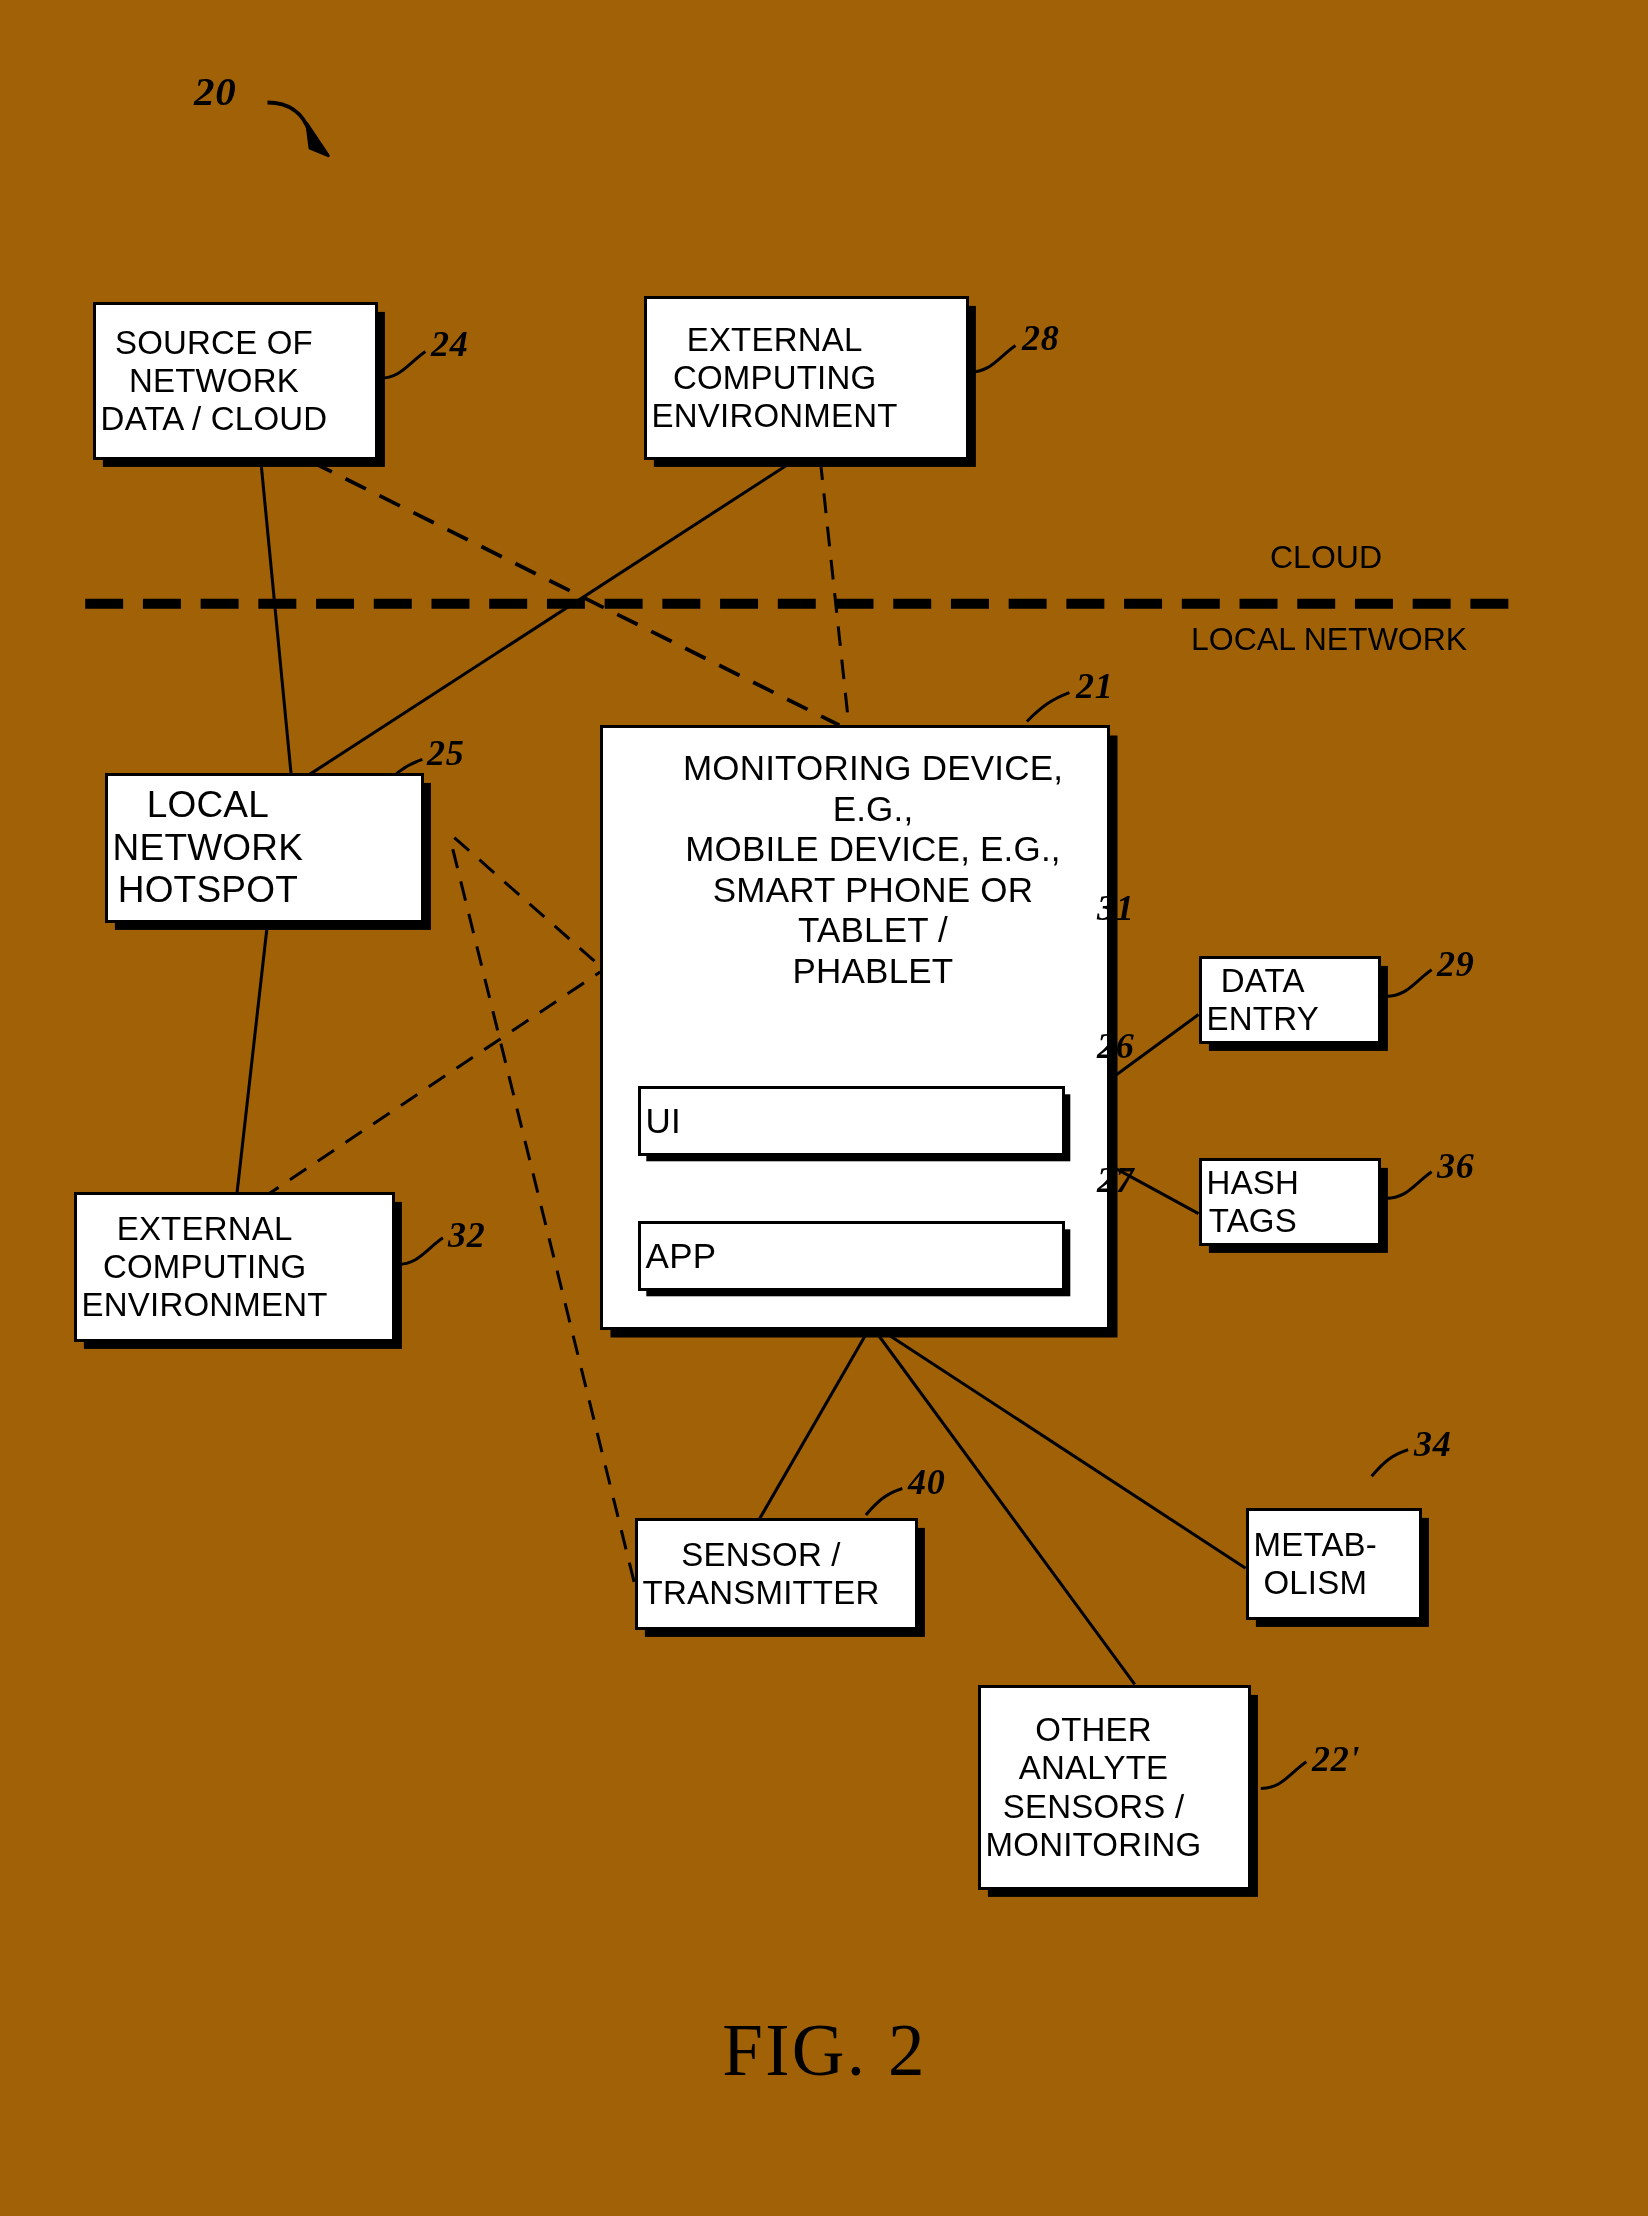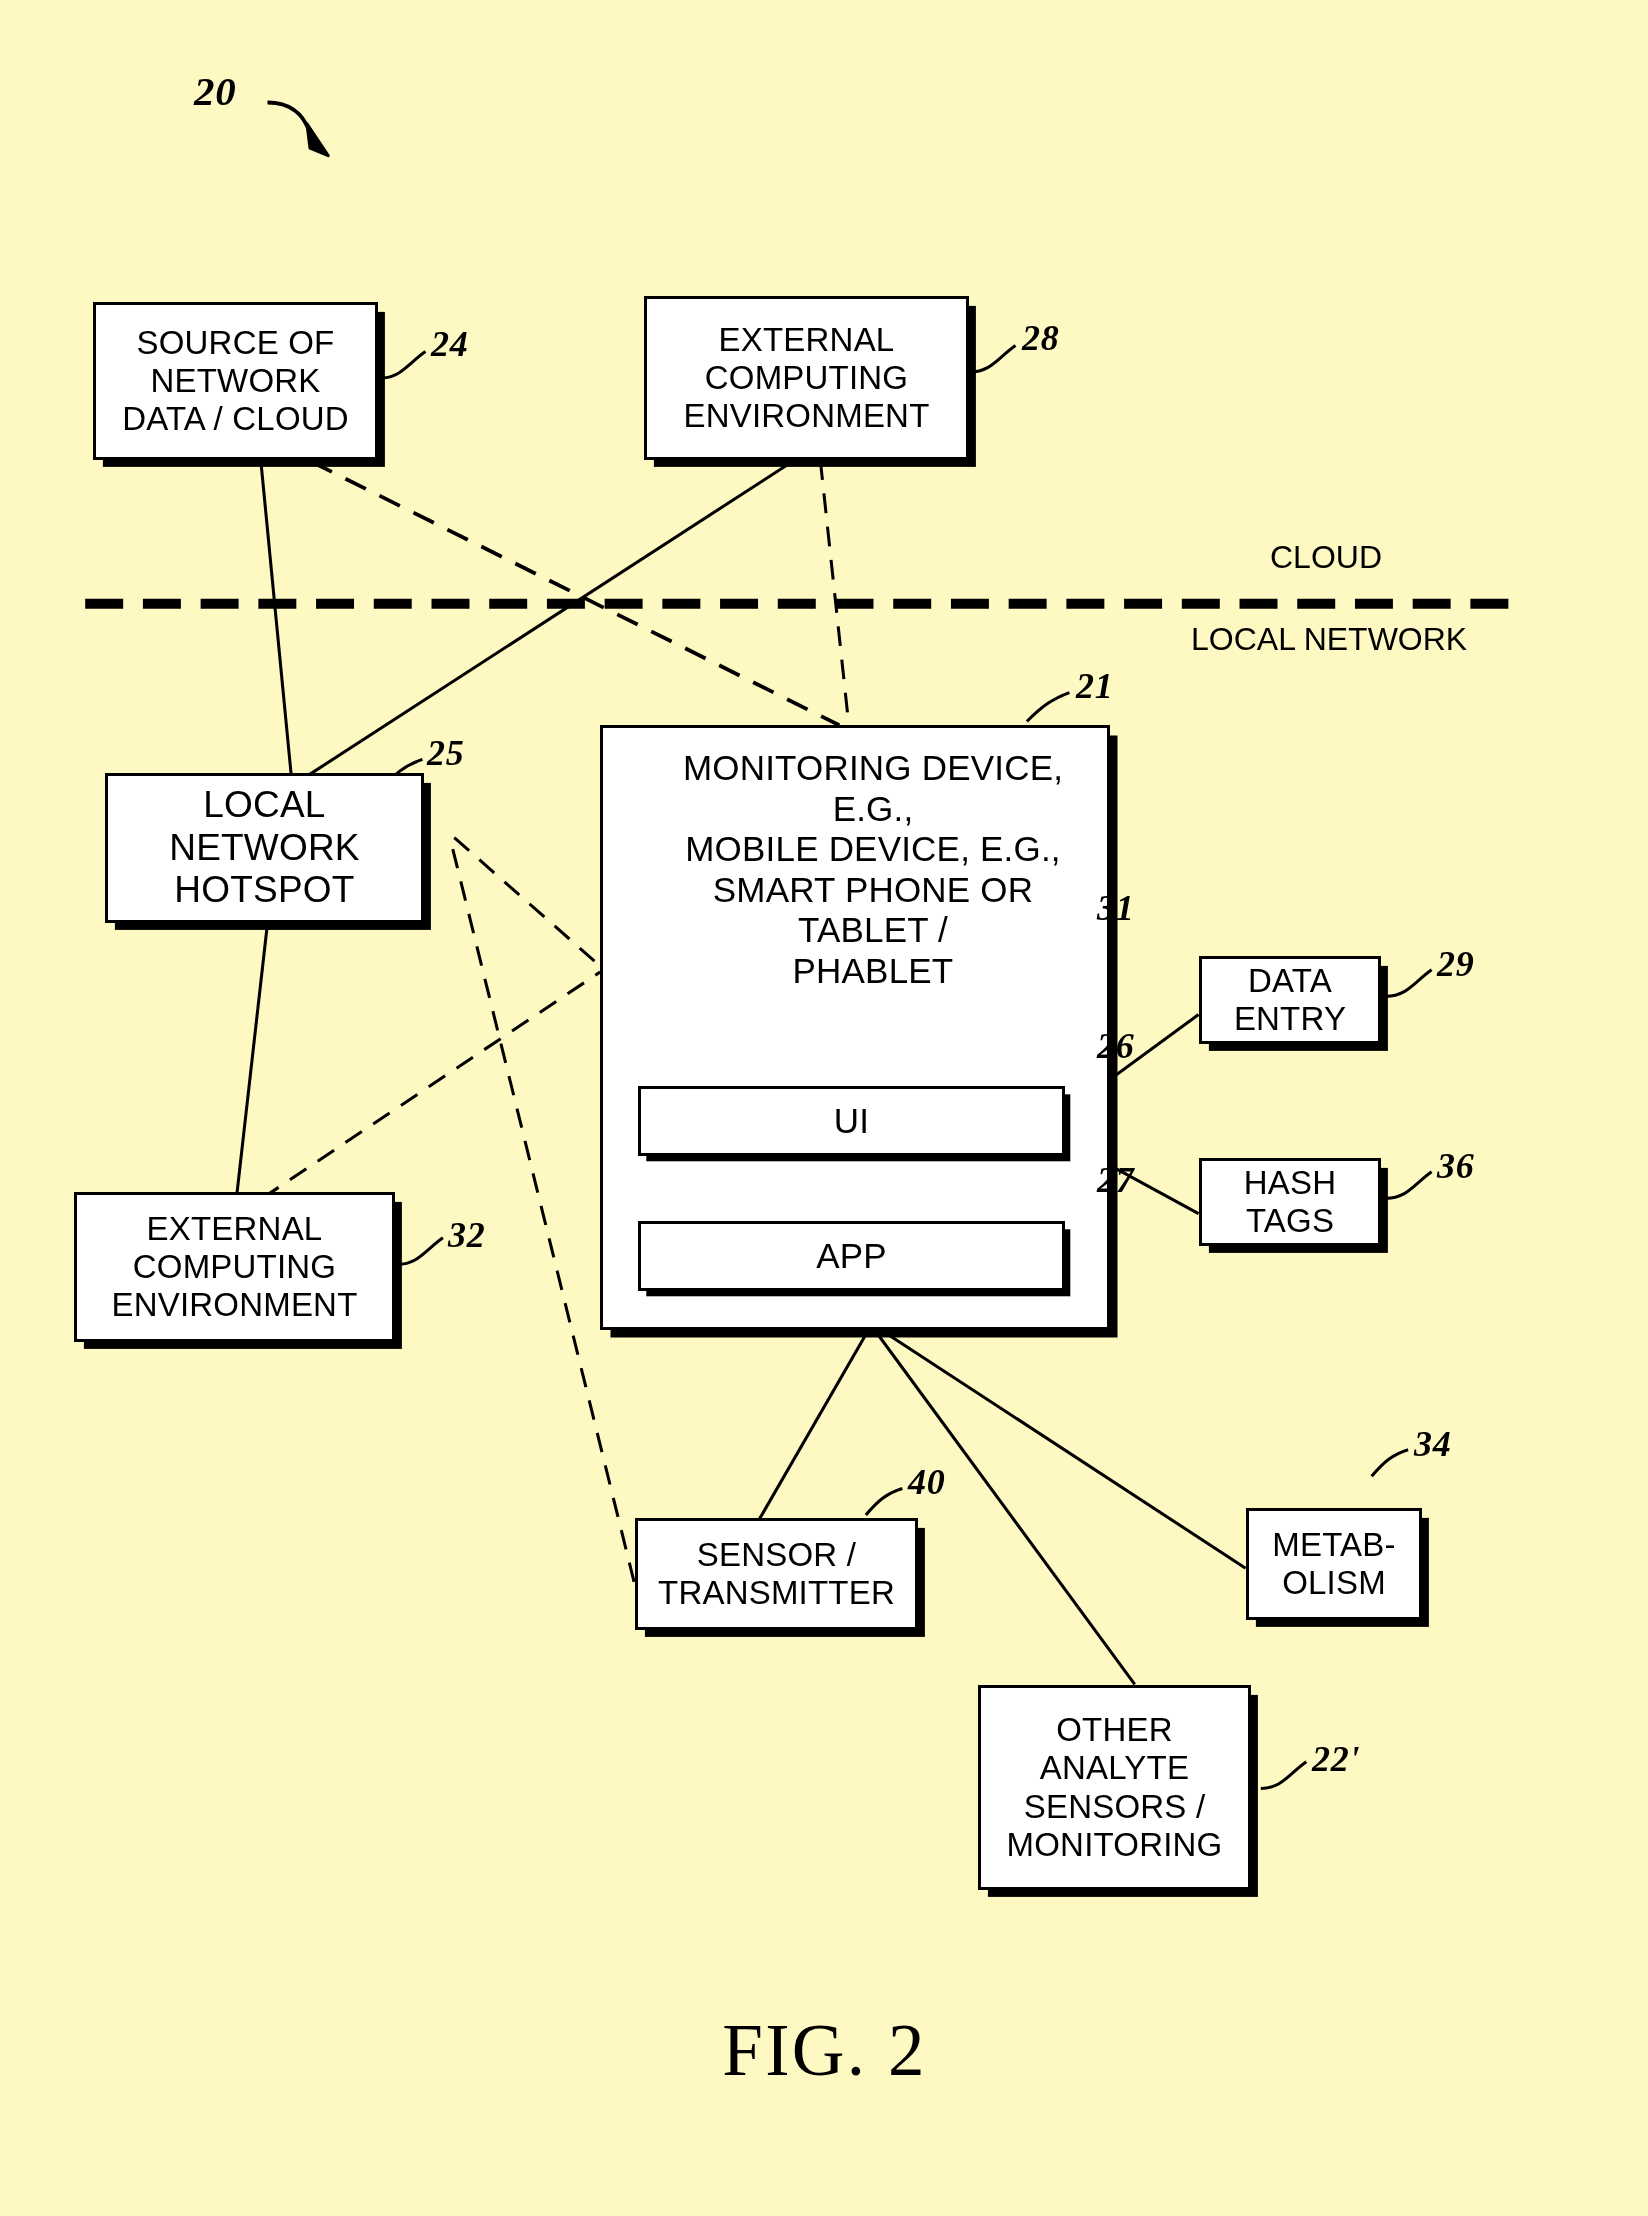--- a/index.html
+++ b/index.html
@@ -7,40 +7,39 @@
     padding: 0;
     background: #ffffff;
   }
   body {
     font-family: "Liberation Sans", sans-serif;
   }
   #figure {
     position: relative;
     width: 1649px;
     height: 2216px;
-    background: #fef9c3;
+    background: #a16207;
     overflow: hidden;
   }
   
   #wires {
     position: absolute;
     left: 0; top: 0;
     width: 1649px;
     height: 2216px;
     pointer-events: none;
   }
   
   .box {
     position: absolute;
     box-sizing: border-box;
     border: 3.8px solid #000;
     background: #ffffff;
     display: flex;
     align-items: center;
-    justify-content: center;
     text-align: center;
     color: #000;
     line-height: 1.16;
     letter-spacing: 0.2px;
     box-shadow: 8.4px 8.4px 0 -1.5px #000;
   }
   .box .txt {
     display: block;
     white-space: pre-line;
     padding: 0 4.6px;

